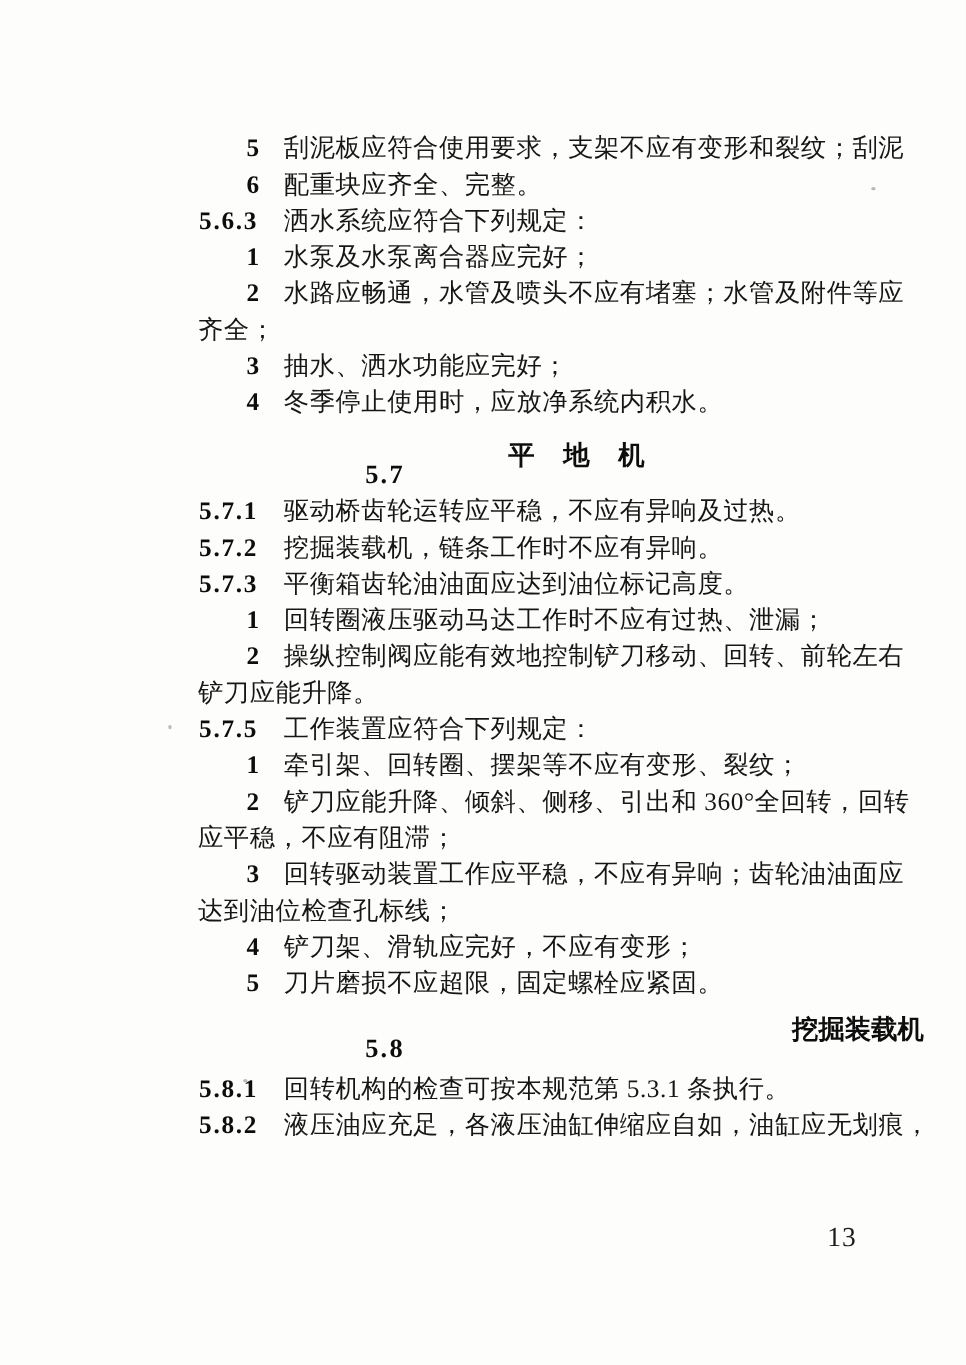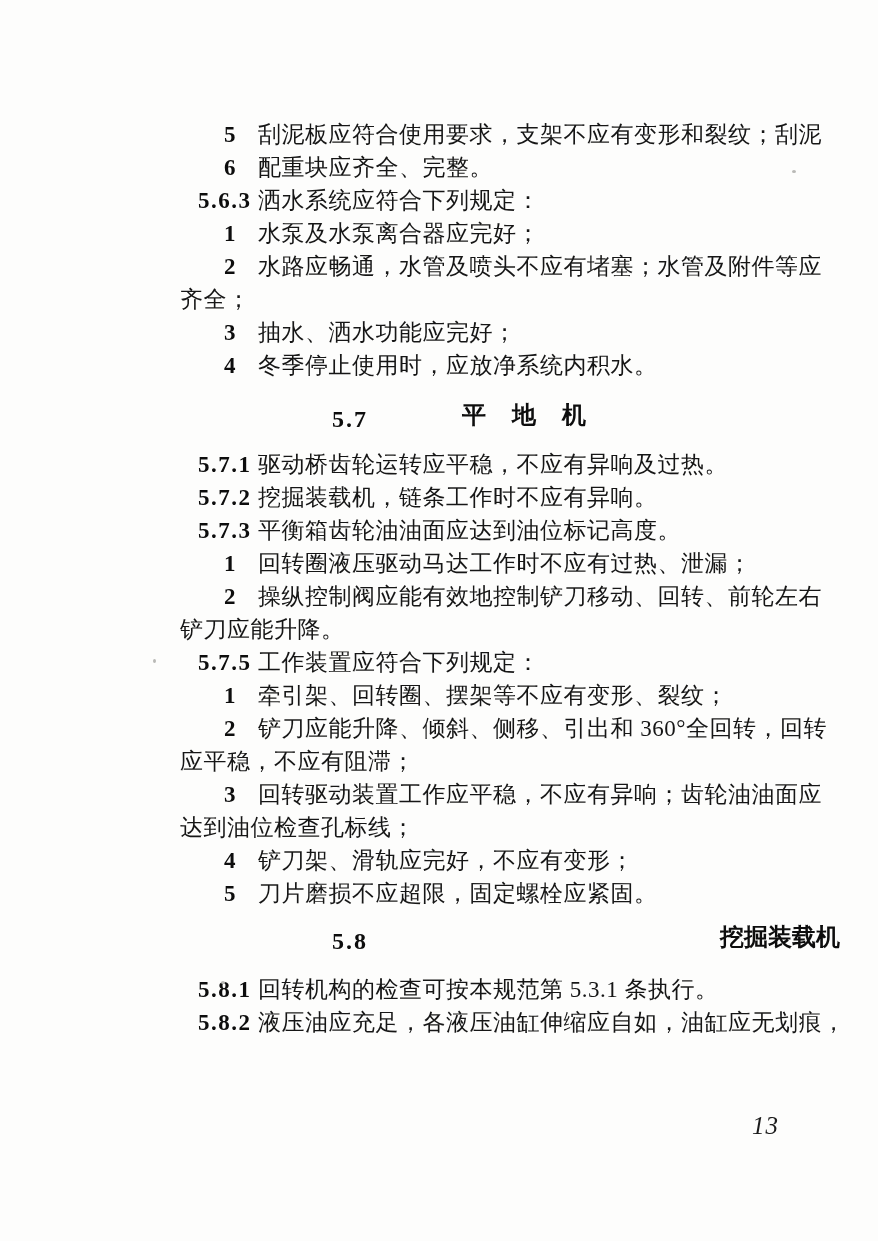--- a/index.html
+++ b/index.html
@@ -31,46 +31,45 @@
     letter-spacing: 0.5px;
   }
   .line.clause, .line.item { padding-left: 78px; }
   .line .num {
     position: absolute;
     top: 0;
     font-weight: bold;
     letter-spacing: 1.5px;
     color: #0d0d0d;
   }
-  .line.clause .num { left: 18px; }
+  .line.clause .num { left: 1px; }
   .line.item .num { left: 44px; }
   .heading {
     position: relative;
     height: 33px;
     line-height: 33px;
     font-size: 24px;
     font-weight: bold;
     color: #0d0d0d;
     white-space: nowrap;
   }
   .heading .num {
     position: absolute;
     left: 152px;
-    top: 4px;
+    top: 17px;
     letter-spacing: 2px;
   }
   .heading .title { padding-left: 282px; display: block; }
   .heading.h57 { margin-top: 17px; margin-bottom: 16px; letter-spacing: 1px; }
   .heading.h58 { margin-top: 11px; margin-bottom: 19px; text-align: right; }
   .page-number {
     position: absolute;
     left: 752px;
     top: 1112px;
     font-size: 25px;
-    font-style: italic;
     letter-spacing: 1px;
     color: #1c1c1c;
   }
   
   .speck {
     position: absolute;
     background: #b9b9b6;
     border-radius: 50%;
   }
   .speck.s1 { left: 792px; top: 170px; width: 4px; height: 3px; }

